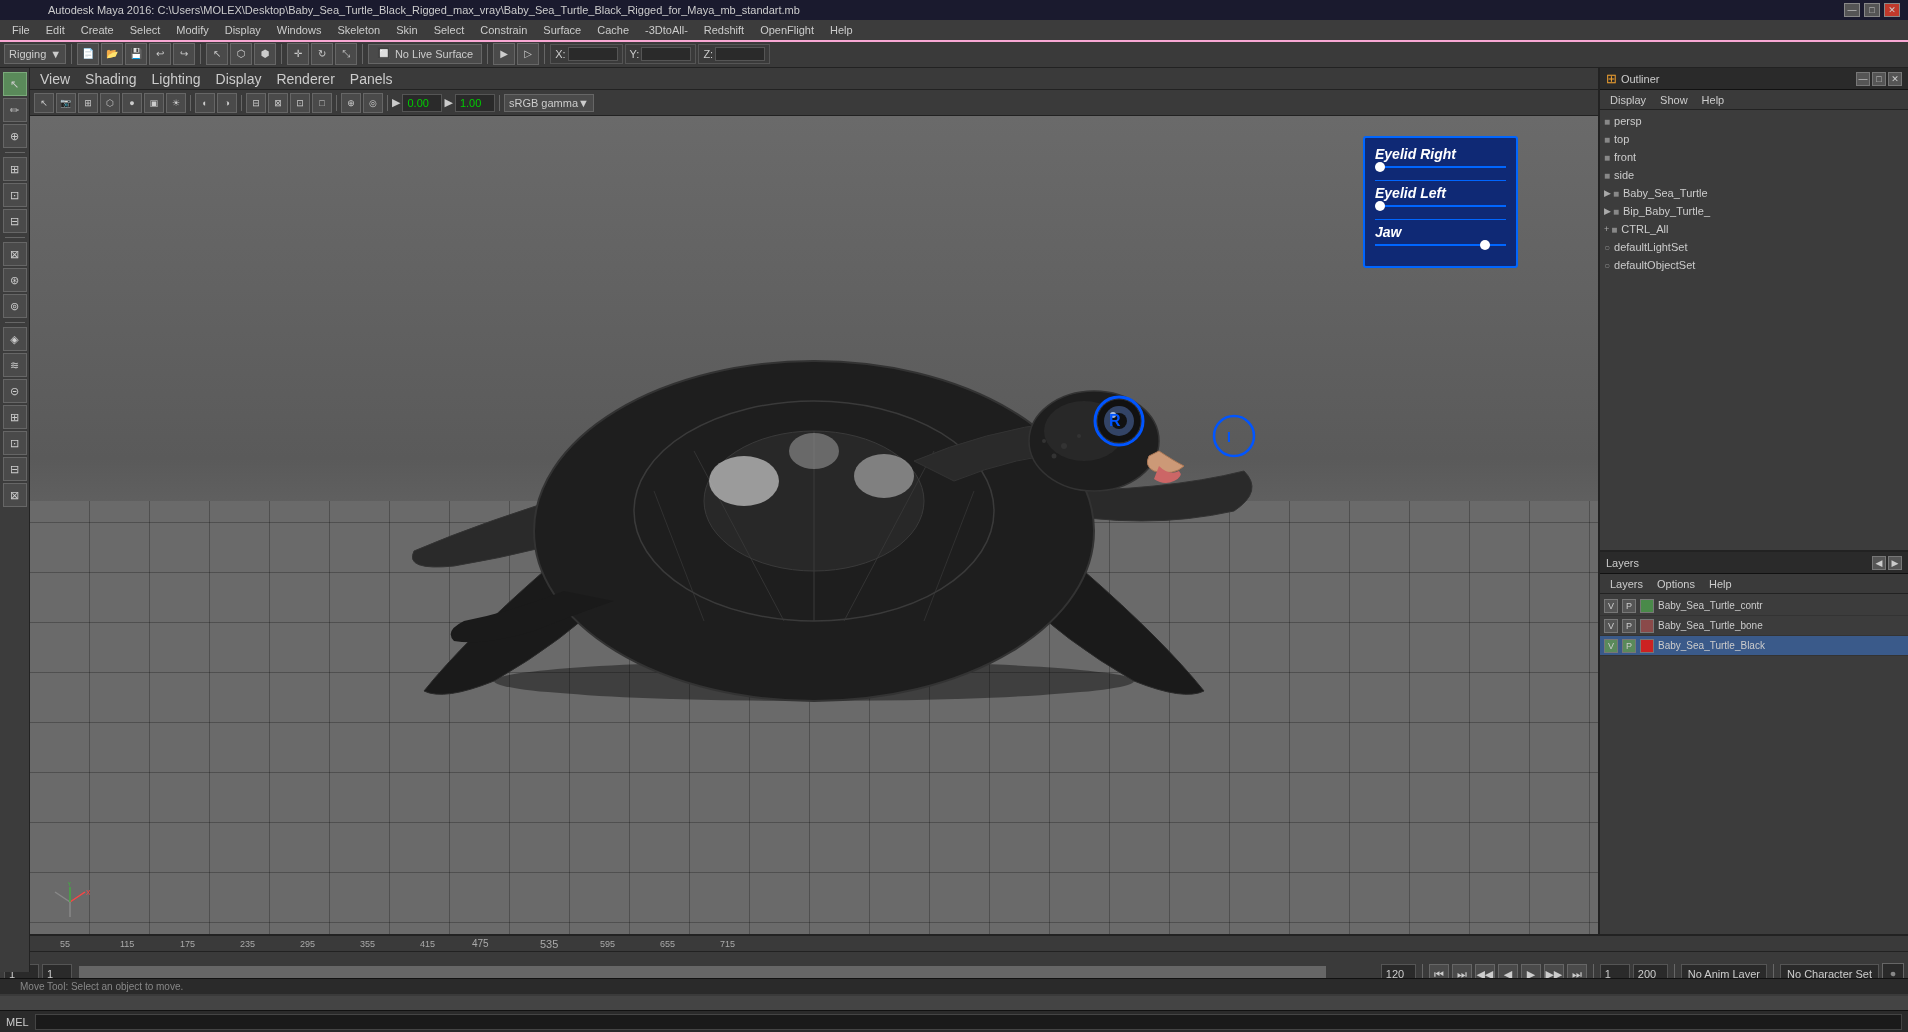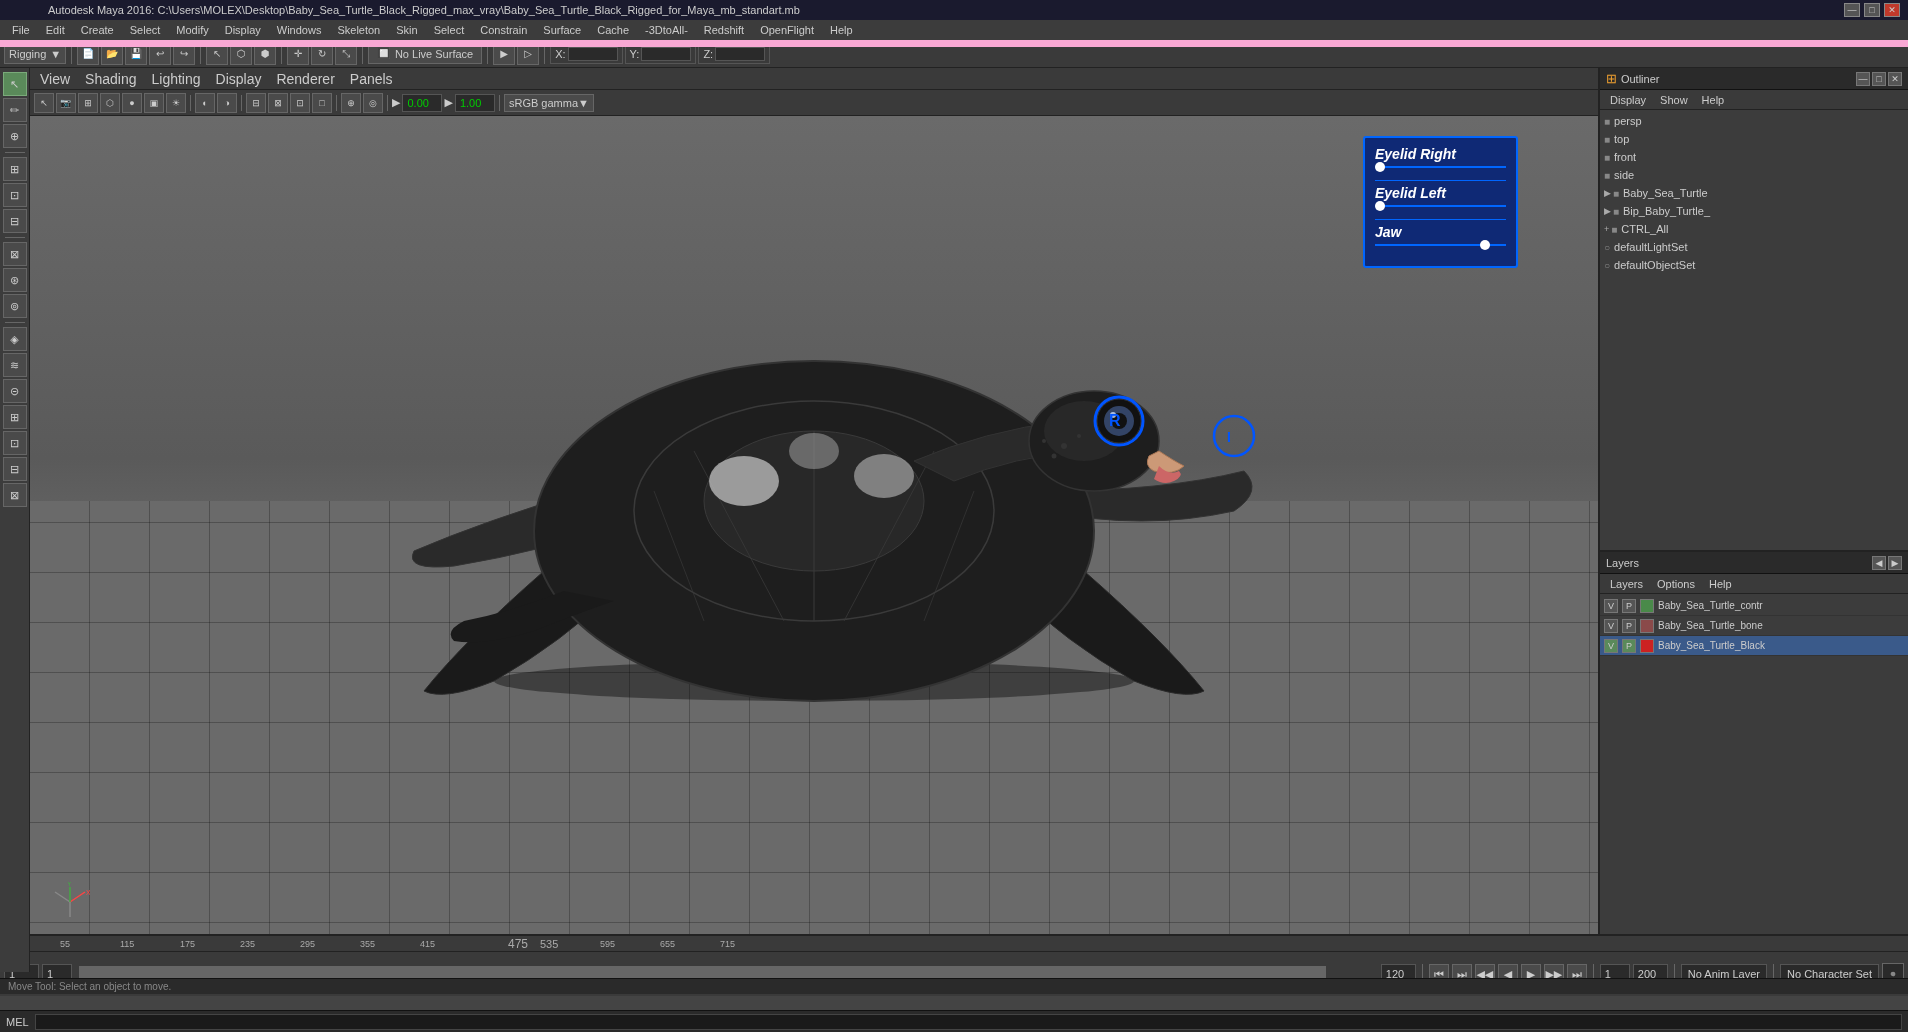--- a/index.html
+++ b/index.html
@@ -47,21 +47,21 @@
     #menu-bar {
       position: absolute;
       top: 20px;
       left: 0;
       width: 100%;
       height: 20px;
       background: #3c3c3c;
       display: flex;
       align-items: center;
       padding: 10px 4px;
-      border-bottom: 7px solid #f9a8d4;
+      border-bottom: 2px solid #f9a8d4;
       z-index: 99;
     }
     .menu-item {
       padding: 2px 8px;
       color: #cccccc;
       cursor: pointer;
       font-size: 11px;
     }
 
     
@@ -493,21 +493,21 @@
     }
     #status-bar {
       position: absolute;
       bottom: 22px;
       left: 0;
       width: 100%;
       height: 16px;
       background: #2a2a2a;
       display: flex;
       align-items: center;
-      padding: 0 8px;
+      padding: 0 20px;
       border-top: 1px solid #111;
       color: #888;
       font-size: 10px;
       z-index: 95;
     }
 
     
     #right-panel-handle {
       position: absolute;
       top: 68px;
@@ -906,21 +906,21 @@
 
   <div style="height:16px;background:#3a3a3a;border-bottom:1px solid #222;display:flex;align-items:center;padding:0 80px;position:relative;overflow:hidden;">
     <span style="position:absolute;left:5px;font-size:9px;color:#aaa;">5</span>
     <span style="position:absolute;left:60px;font-size:9px;color:#aaa;">55</span>
     <span style="position:absolute;left:120px;font-size:9px;color:#aaa;">115</span>
     <span style="position:absolute;left:180px;font-size:9px;color:#aaa;">175</span>
     <span style="position:absolute;left:240px;font-size:9px;color:#aaa;">235</span>
     <span style="position:absolute;left:300px;font-size:9px;color:#aaa;">295</span>
     <span style="position:absolute;left:360px;font-size:9px;color:#aaa;">355</span>
     <span style="position:absolute;left:420px;font-size:9px;color:#aaa;">415</span>
-    <span style="position:absolute;left:508px;font-size:12px;color:#aaa;">475</span>
+    <span style="position:absolute;left:472px;font-size:10px;color:#aaa;">475</span>
     <span style="position:absolute;left:540px;font-size:11px;color:#aaa;">535</span>
     <span style="position:absolute;left:600px;font-size:9px;color:#aaa;">595</span>
     <span style="position:absolute;left:660px;font-size:9px;color:#aaa;">655</span>
     <span style="position:absolute;left:720px;font-size:9px;color:#aaa;">715</span>
   </div>
 
   <div style="height:44px;display:flex;align-items:center;padding:0 4px;gap:3px;background:#3a3a3a;">
     <div class="time-field">
       <span>1</span>
     </div>

